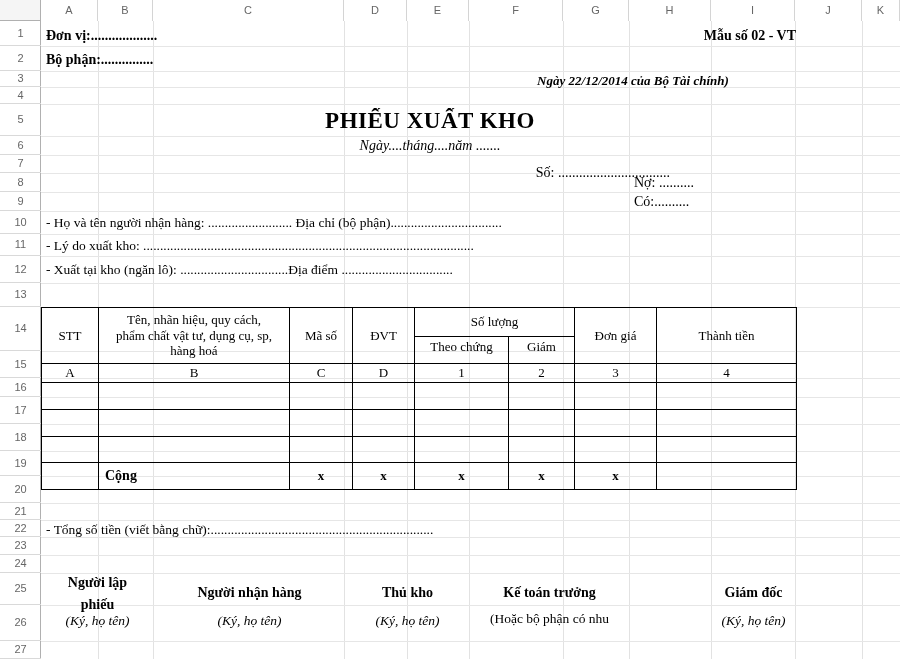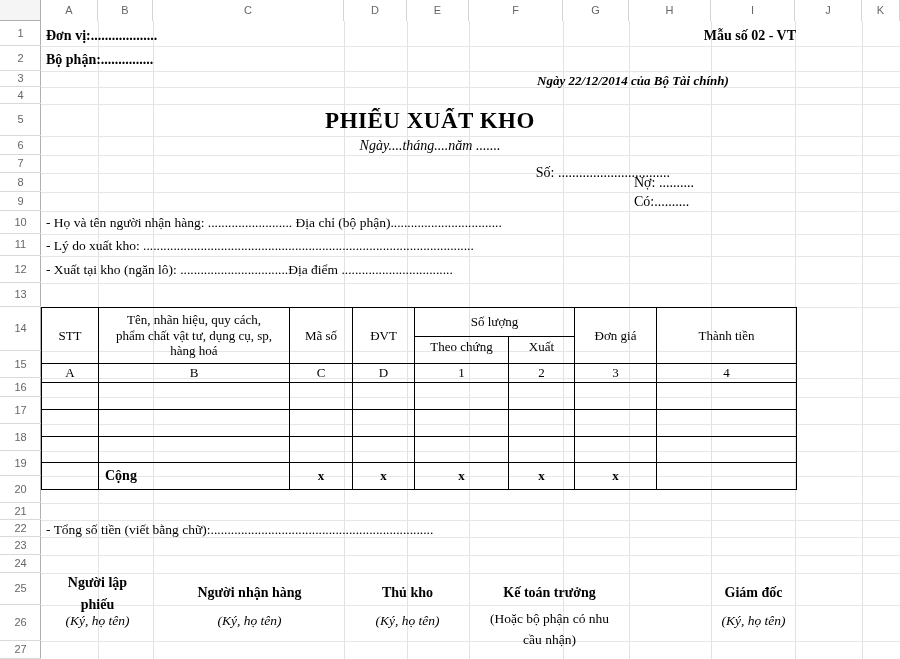--- a/index.html
+++ b/index.html
@@ -208,21 +208,21 @@
             <span style="display:block">hàng hoá</span>
           </td>
         <td rowspan="2">Mã số</td>
         <td rowspan="2">ĐVT</td>
         <td colspan="2" style="height:29px;">Số lượng</td>
         <td rowspan="2">Đơn giá</td>
         <td rowspan="2">Thành tiền</td>
       </tr>
       <tr>
         <td style="height:27px; vertical-align:top; padding-top:2px;" class="clip2">Theo chứng</td>
-        <td style="height:27px; vertical-align:top; padding-top:2px;" class="clip2">Xuất</td>
+        <td style="height:27px; vertical-align:top; padding-top:2px;" class="clip2">Giám</td>
       </tr>
       <tr>
         <td style="height:19px;">A</td>
         <td style="height:19px;">B</td>
         <td style="height:19px;">C</td>
         <td style="height:19px;">D</td>
         <td style="height:19px;">1</td>
         <td style="height:19px;">2</td>
         <td style="height:19px;">3</td>
         <td style="height:19px;">4</td>
@@ -278,21 +278,20 @@
   <div class="cell i ctr" style="left:41px; top:613px; width:113px; font-size:13.5px;">(Ký, họ tên)</div>
 
   <div class="cell b ctr" style="left:154px; top:585px; width:191px; font-size:14px;">Người nhận hàng</div>
   <div class="cell i ctr" style="left:154px; top:613px; width:191px; font-size:13.5px;">(Ký, họ tên)</div>
 
   <div class="cell b ctr" style="left:345px; top:585px; width:125px; font-size:14px;">Thủ kho</div>
   <div class="cell i ctr" style="left:345px; top:613px; width:125px; font-size:13.5px;">(Ký, họ tên)</div>
 
   <div class="cell b ctr" style="left:470px; top:585px; width:159px; font-size:14px;">Kế toán trưởng</div>
   <div class="cell ctr" style="left:470px; top:611px; width:159px; font-size:13.5px;">(Hoặc bộ phận có nhu</div>
-  <div class="cell ctr" style="left:470px; top:632px; width:159px; font-size:13.5px;">cầu nhận)</div>
 
   <div class="cell b ctr" style="left:689px; top:585px; width:129px; font-size:14px;">Giám đốc</div>
   <div class="cell i ctr" style="left:689px; top:613px; width:129px; font-size:13.5px;">(Ký, họ tên)</div>
 
   <div class="colhead-bar">
       <div class="colhead" style="left: 41px; width: 57px;">A</div>
       <div class="colhead" style="left: 98px; width: 55px;">B</div>
       <div class="colhead" style="left: 153px; width: 191px;">C</div>
       <div class="colhead" style="left: 344px; width: 63px;">D</div>
       <div class="colhead" style="left: 407px; width: 62px;">E</div>

